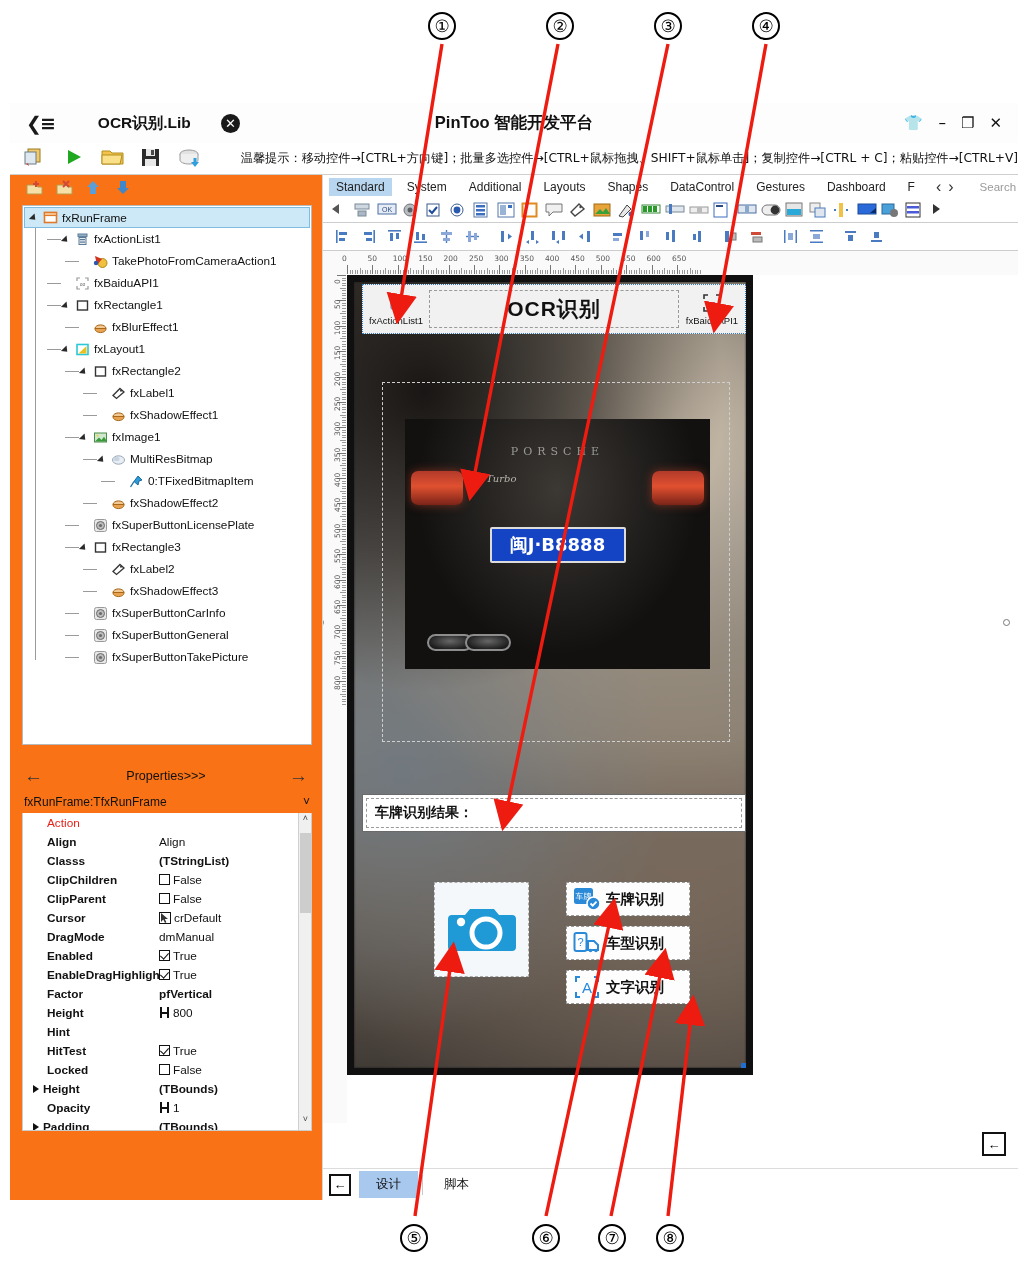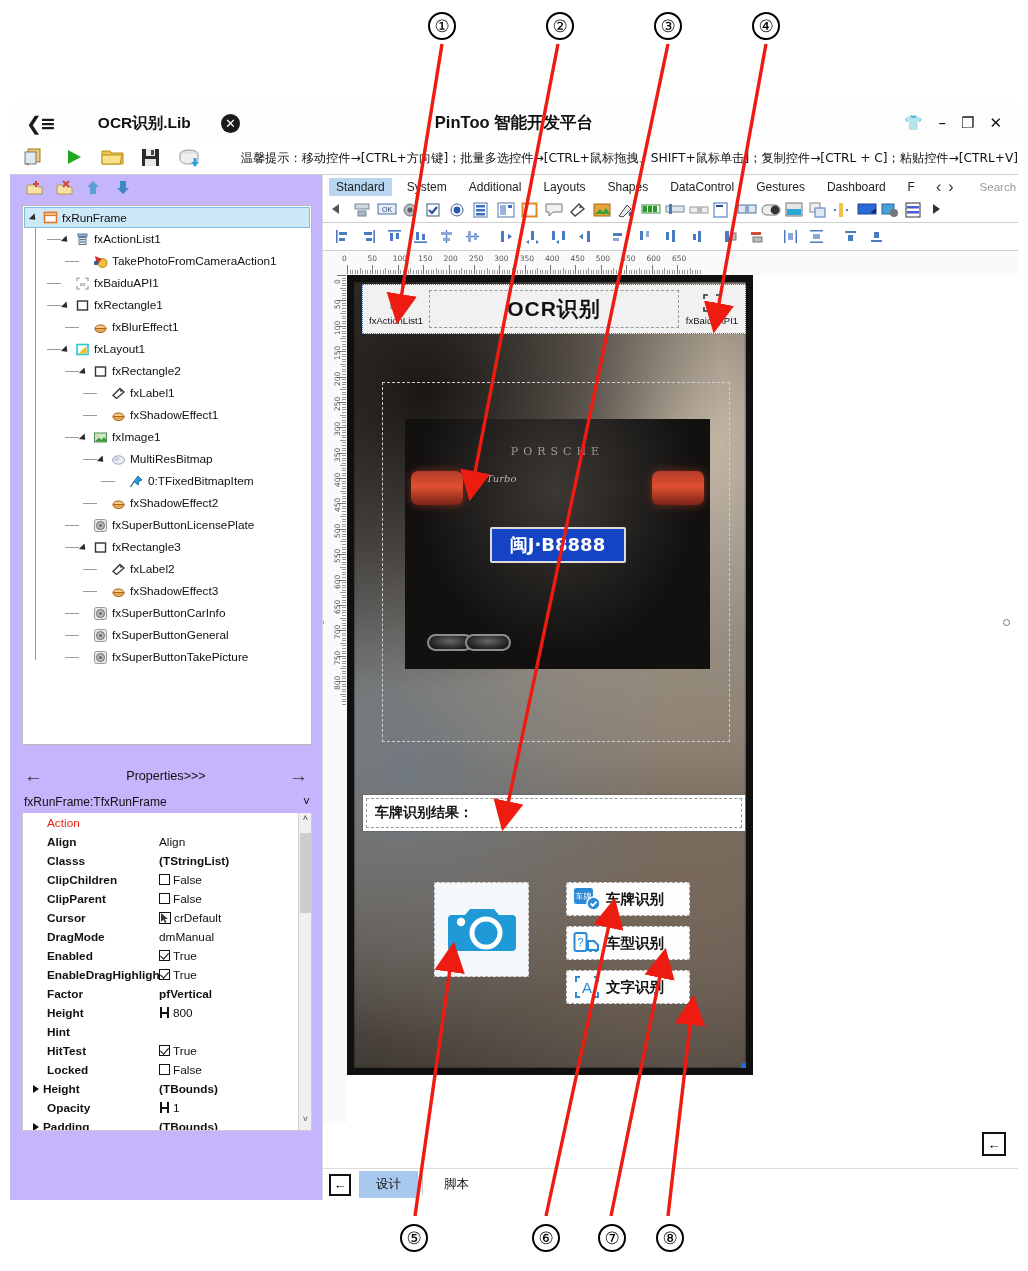--- a/index.html
+++ b/index.html
@@ -62,21 +62,21 @@
     border-bottom:1px solid #cfcfcf;background:#fff;
   }
   .ticon{width:26px;height:24px;margin-right:14px;position:relative;}
   .hintbar{
     margin-left:24px;font-size:12.2px;color:#111;white-space:nowrap;
     font-family:"DejaVu Sans","Liberation Sans",sans-serif;
   }
 
   
   .body-split{display:flex;height:1025px;}
-  .leftpane{width:312px;position:relative;background:#c4b5fd;}
+  .leftpane{width:312px;position:relative;background:#f97316;}
   .rightpane{flex:1;position:relative;background:#fff;border-left:1px solid #d8d8d8;}
 
   
   .struct-tools{height:26px;display:flex;align-items:center;padding-left:16px;gap:13px;}
   .struct-tools .si{width:17px;height:17px;position:relative;}
 
   
   .tree{
     margin:4px 10px 0 12px;height:540px;border:1px solid #b9b9b9;
     background:#fff;overflow:hidden;position:relative;font-size:11.6px;color:#111;

